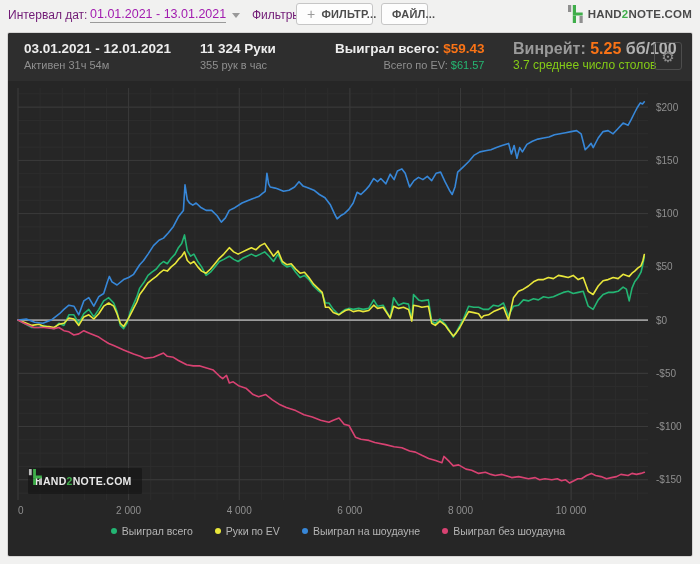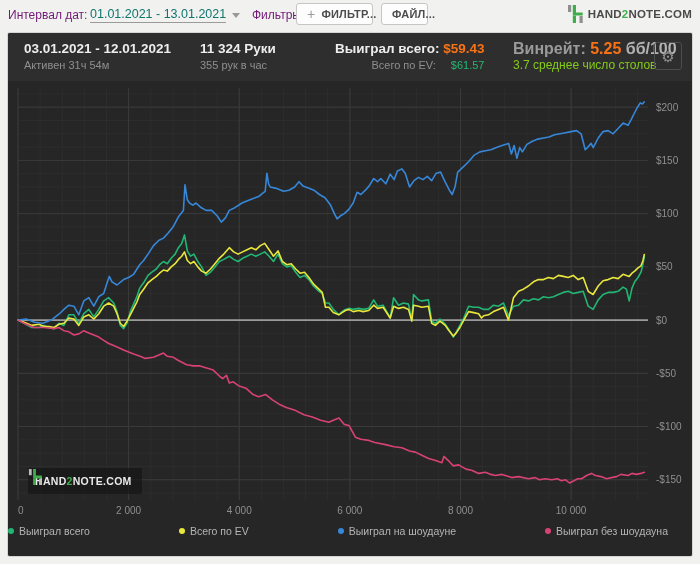--- a/index.html
+++ b/index.html
@@ -7,21 +7,21 @@
     width:700px;height:564px;overflow:hidden;position:relative;
     background:#f1f1f0;
     font-family:"Liberation Sans", sans-serif;
     -webkit-font-smoothing:antialiased;
   }
   
   .topbar{position:absolute;left:0;top:0;width:700px;height:30px;}
   .tb-label{position:absolute;top:8px;font-size:12px;color:#701a75;}
   .tb-interval-label{left:8px;}
   .tb-date{
-    position:absolute;left:90px;top:7px;font-size:12.5px;color:#0f766e;
+    position:absolute;left:90px;top:7px;font-size:12.5px;color:#a21caf;
     border-bottom:1px solid #9a9a9a;padding-bottom:1px;cursor:pointer;
   }
   .tb-caret{
     position:absolute;left:232px;top:13px;width:0;height:0;
     border-left:4px solid transparent;border-right:4px solid transparent;
     border-top:5px solid #999;
   }
   .tb-filters-label{left:252px;}
   .tb-btn{
     position:absolute;top:3px;height:22px;box-sizing:border-box;
@@ -44,35 +44,35 @@
   }
   .stats{position:absolute;left:0;top:0;width:100%;height:48px;background:#2e2e2e;}
   .stat-block{position:absolute;top:7px;}
   .stat-main{font-size:13.5px;font-weight:bold;color:#ededed;line-height:18px;white-space:nowrap;}
   .stat-sub{font-size:11px;color:#8f8f8f;line-height:14px;white-space:nowrap;}
   .sb-date{left:16px;}
   .sb-hands{left:192px;}
   .sb-won{left:327px;text-align:right;}
   .sb-rate{left:505px;}
   .green-val{color:#f97316;}
-  .stat-sub .green-val{color:#25b873;margin-left:12px;}
+  .stat-sub .green-val{color:#25b873;}
   .sb-rate .stat-main{font-size:16px;font-weight:bold;color:#9a9a9a;line-height:17px;}
   .sb-rate .stat-sub{font-size:12px;color:#84cc16;line-height:16px;}
   .gear-btn{
     position:absolute;right:10px;top:9px;width:28px;height:28px;box-sizing:border-box;
     border:1px solid #4d4d4d;border-radius:3px;cursor:pointer;
     display:flex;align-items:center;justify-content:center;
     color:#909090;font-size:15px;line-height:1;
   }
   
   .chart{position:absolute;left:0;top:48px;width:684px;height:475px;background:#262626;}
   .chart svg{position:absolute;left:0;top:0;}
   .legend{
     position:absolute;left:0;top:444px;width:660px;
-    display:flex;justify-content:space-between;gap:22px;align-items:center;
+    display:flex;justify-content:center;gap:22px;align-items:center;
   }
   .legend-item{display:flex;align-items:center;gap:5px;cursor:pointer;}
   .legend-dot{width:6px;height:6px;border-radius:50%;}
   .legend-label{font-size:10.5px;color:#b5b5b5;}
   .watermark{
     position:absolute;left:20px;top:387px;height:26px;
     background:rgba(18,18,18,.6);display:flex;align-items:center;
     padding:0 10px 0 7px;gap:6px;border-radius:1px;
   }
   .watermark .wm-text{font-size:10.5px;font-weight:bold;color:#e9e9e9;letter-spacing:.3px;}
@@ -235,21 +235,21 @@
       <span class="wm-text"><span>HAND</span><span class="green2">2</span><span>NOTE.COM</span></span>
     </div>
 
     <div class="legend" id="legend">
         <div class="legend-item">
           <span class="legend-dot" style="background: rgb(35, 181, 115);"></span>
           <span class="legend-label">Выиграл всего</span>
         </div>
         <div class="legend-item">
           <span class="legend-dot" style="background: rgb(233, 231, 59);"></span>
-          <span class="legend-label">Всего по EV</span>
+          <span class="legend-label">Руки по EV</span>
         </div>
         <div class="legend-item">
           <span class="legend-dot" style="background: rgb(55, 135, 216);"></span>
           <span class="legend-label">Выиграл на шоудауне</span>
         </div>
         <div class="legend-item">
           <span class="legend-dot" style="background: rgb(216, 66, 114);"></span>
           <span class="legend-label">Выиграл без шоудауна</span>
         </div>
       </div>

